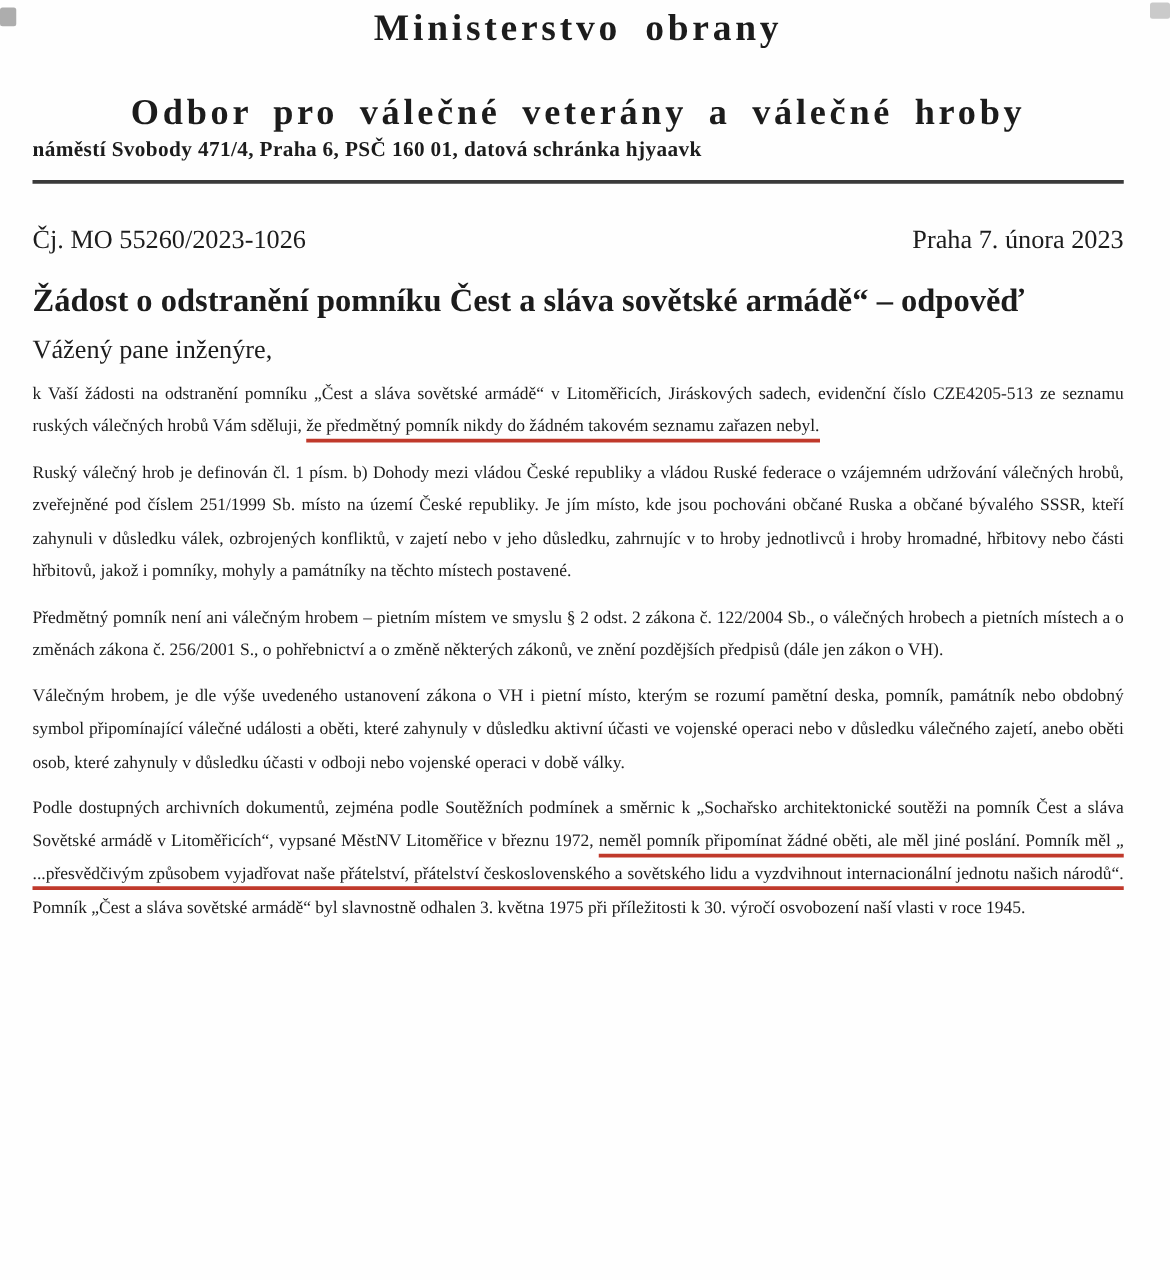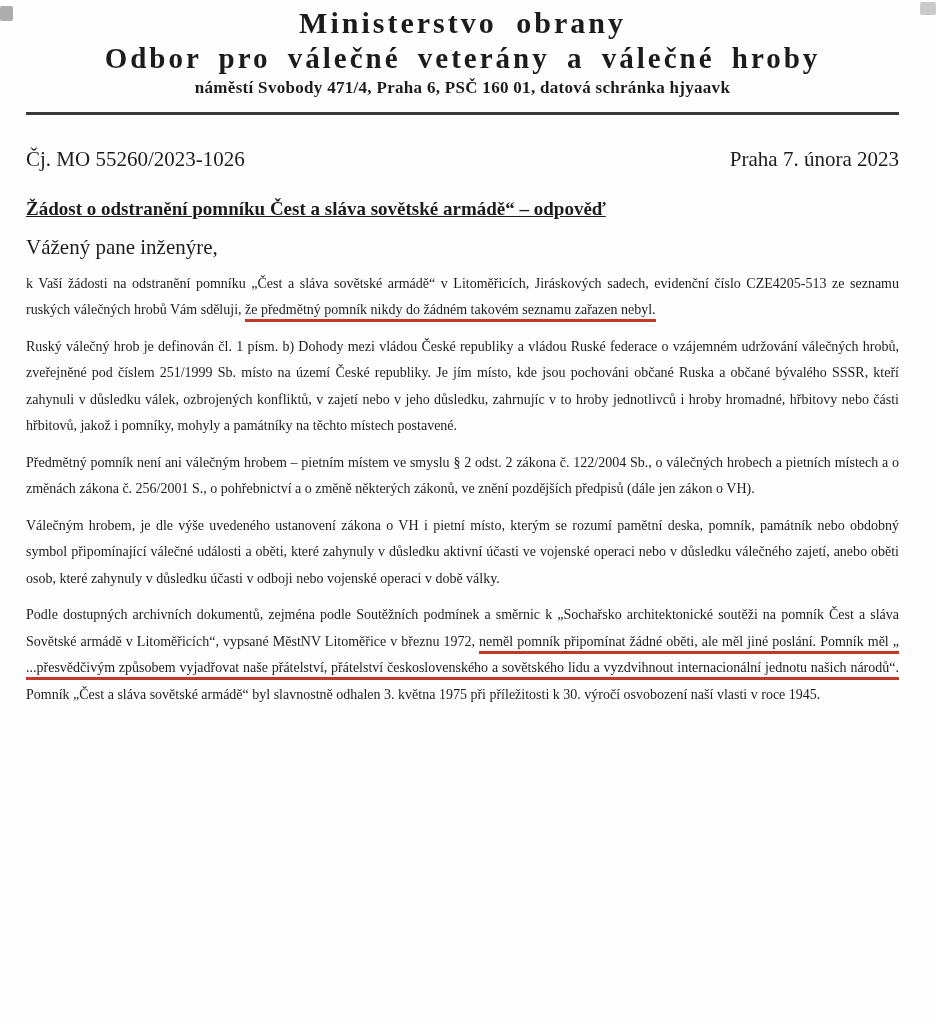--- a/index.html
+++ b/index.html
@@ -38,23 +38,23 @@
     letter-spacing:3px;
     word-spacing:9px;
   }
   .h2{
     text-align:center;
     font-weight:bold;
     font-size:29px;
     line-height:37px;
     letter-spacing:3px;
     word-spacing:7px;
+    margin-top:32px;
   }
   .h3{
-    text-align:center;
     font-weight:bold;
     font-size:17px;
     line-height:22px;
     letter-spacing:.3px;
   }
   .rule{
     border:none;
     border-top:3px solid var(--rule);
     margin:13px 0 0 0;
   }
@@ -62,24 +62,23 @@
   .meta-row{
     display:flex;
     justify-content:space-between;
     align-items:baseline;
     font-size:21px;
     line-height:27px;
     margin-top:31px;
   }
   .subject{
     font-weight:bold;
-    font-size:19px;
+    font-size:26px;
     line-height:27px;
     margin-top:22px;
-    text-decoration:underline;
   }
   .salutation{
     font-size:21px;
     line-height:26.5px;
     margin-top:12px;
   }
   .para{
     font-size:14px;
     line-height:26.5px;
     text-align:justify;

